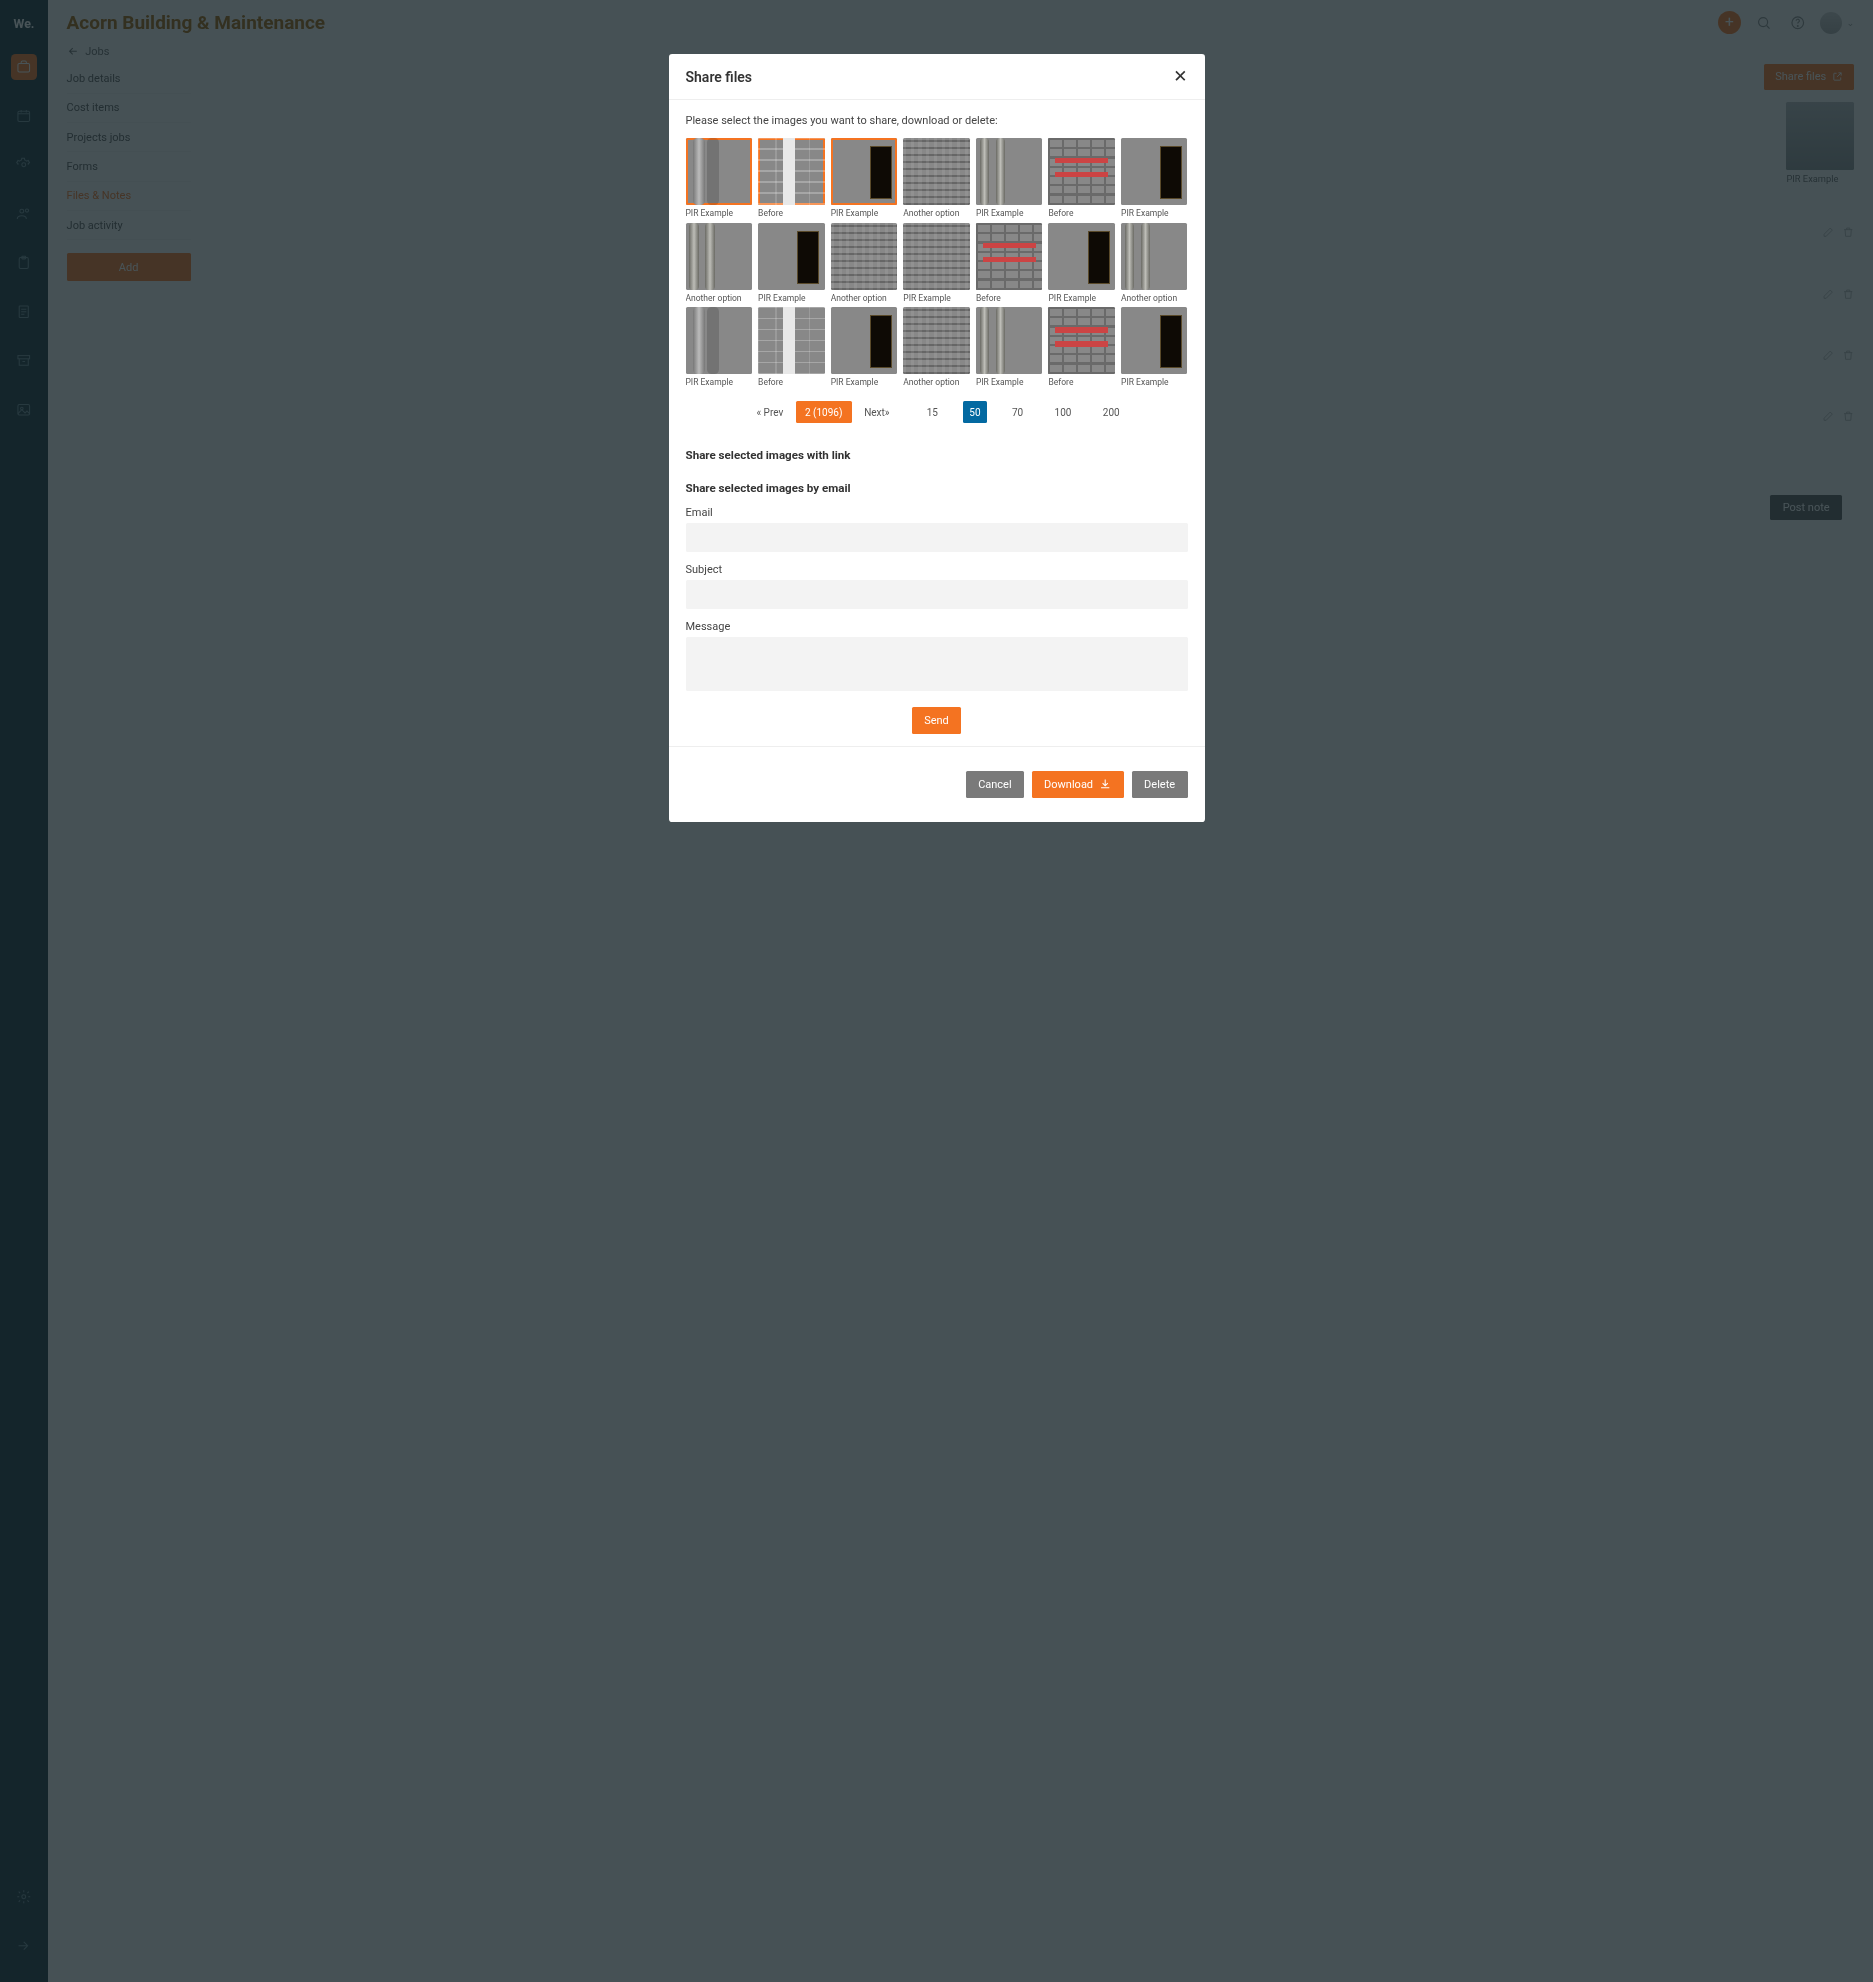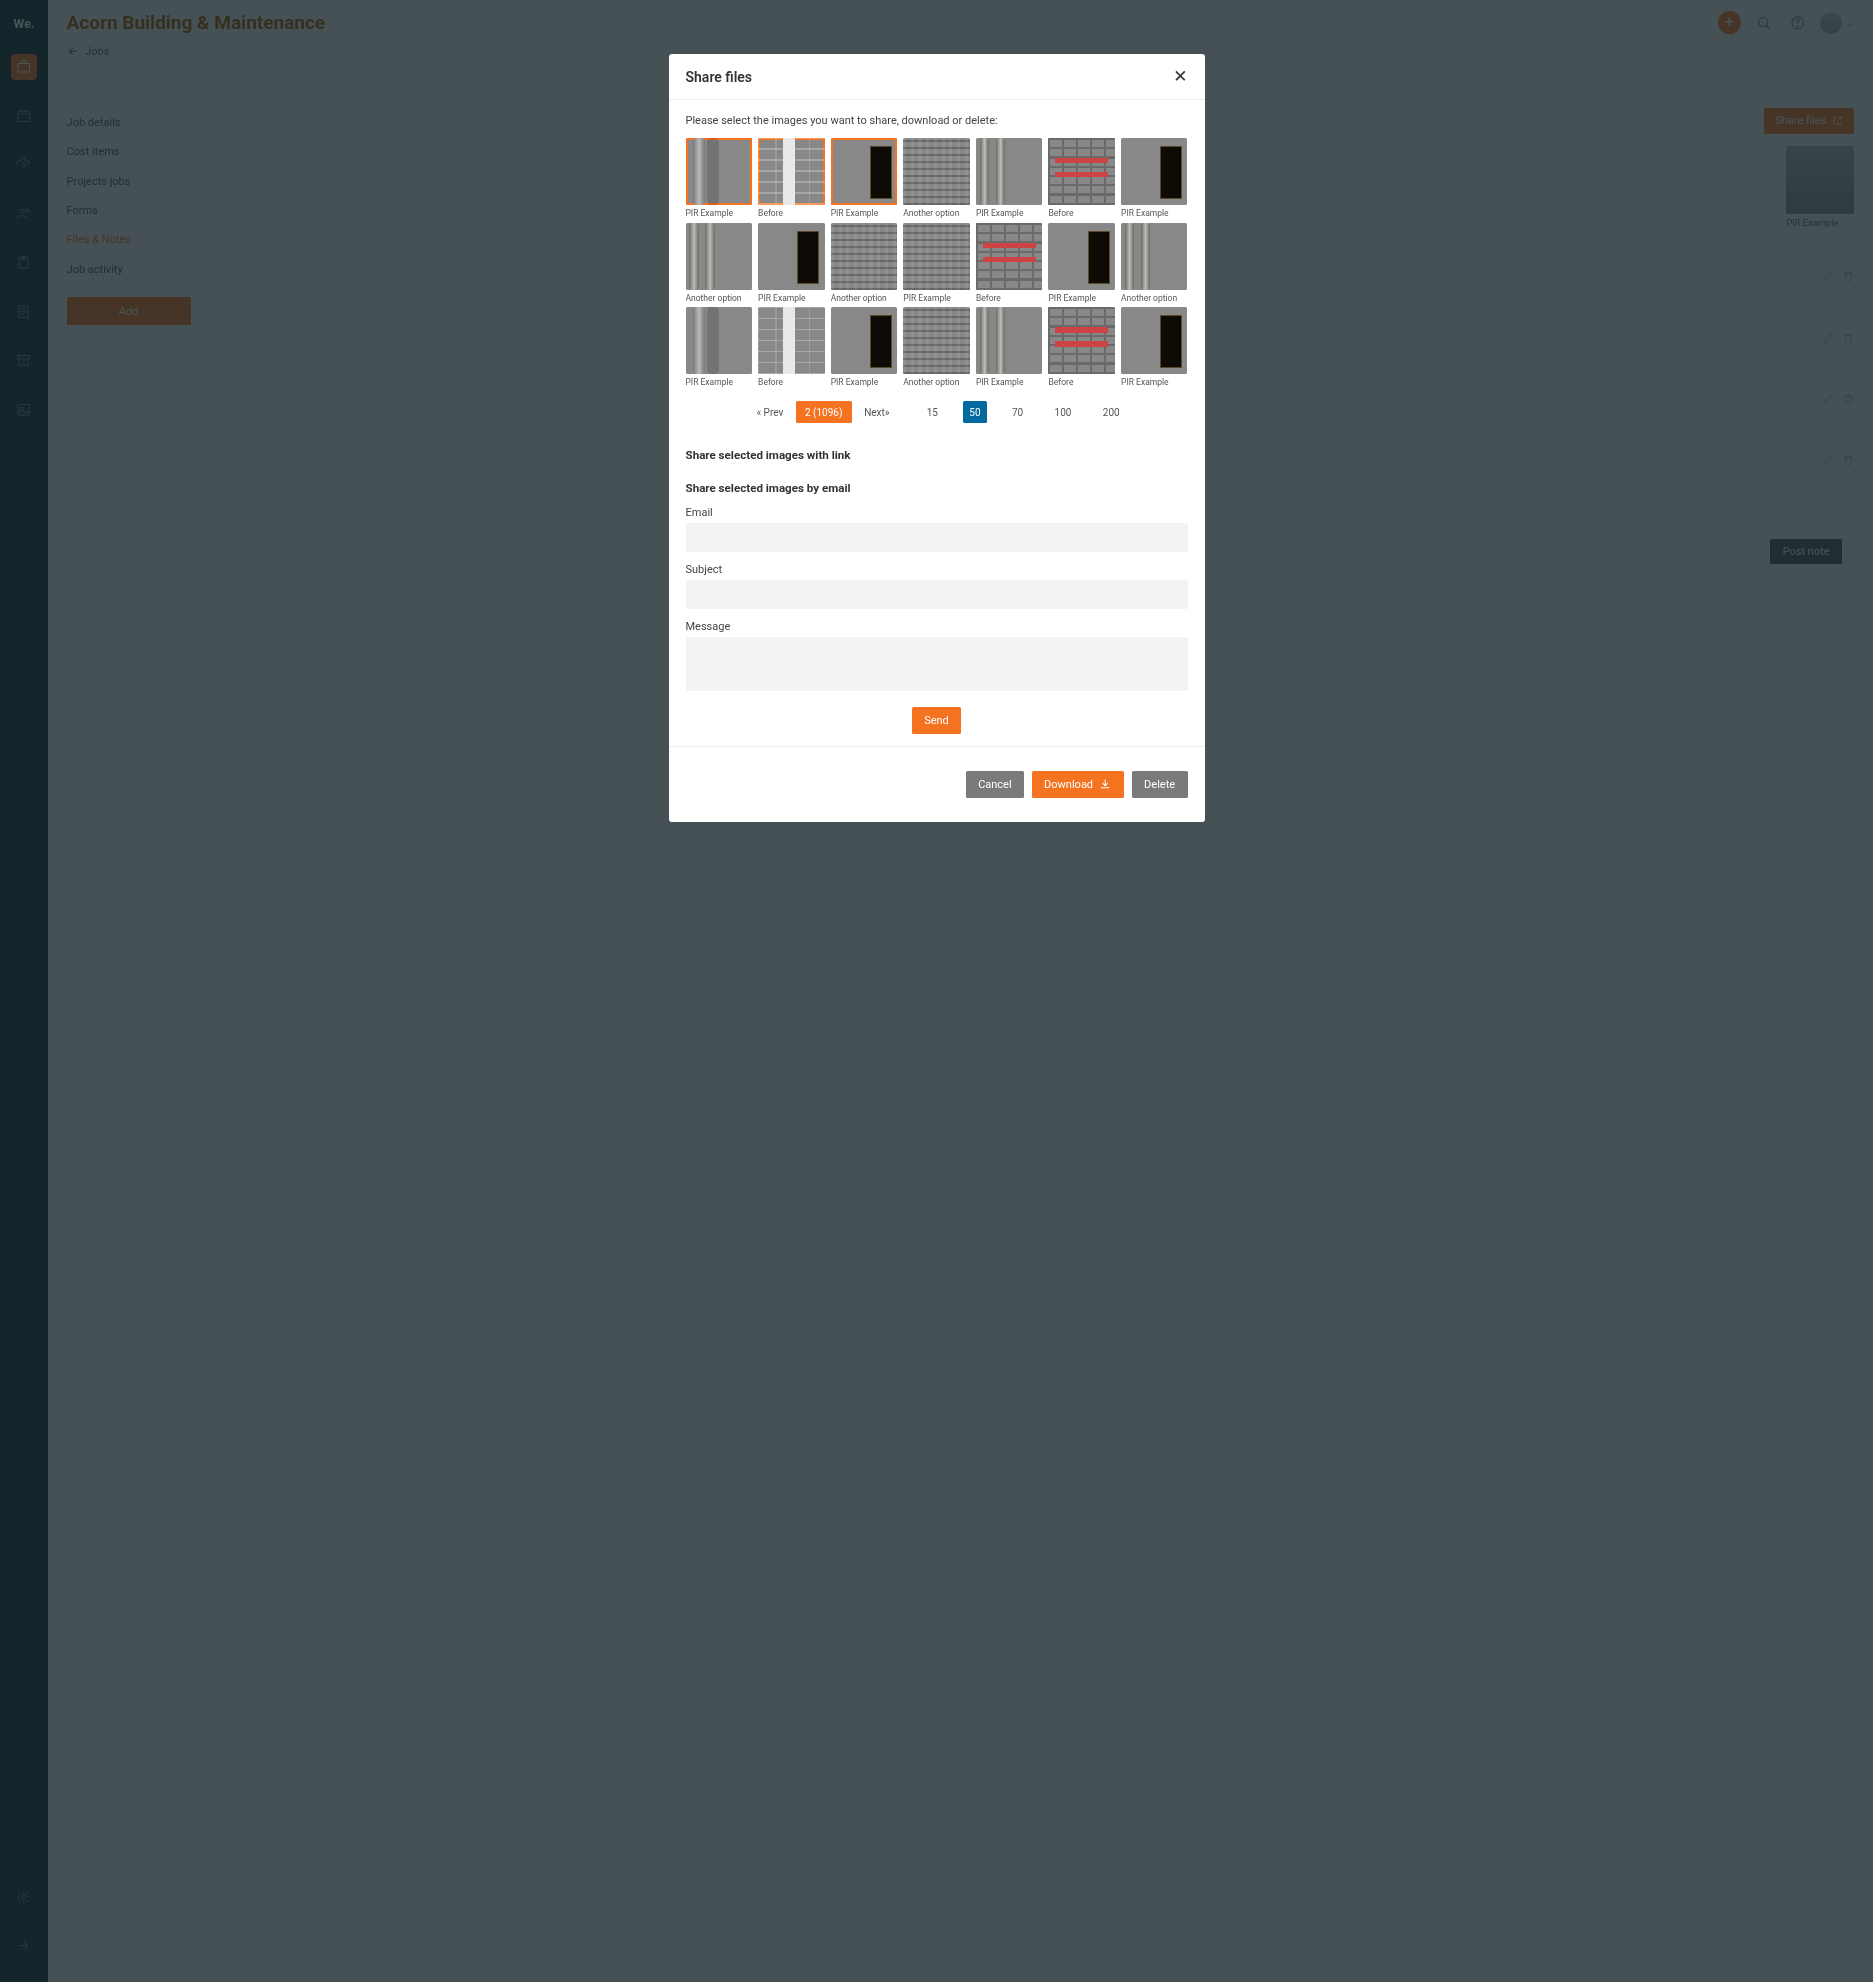--- a/index.html
+++ b/index.html
@@ -15,21 +15,21 @@
   .topbar{display:flex;align-items:center;padding:11px 18.6px 11px 18.6px;}
   .topbar h1{font-size:19px;font-weight:700;color:#a16207;}
   .topbar .spacer{flex:1;}
   .topbar .circle{width:23px;height:23px;border-radius:50%;display:flex;align-items:center;justify-content:center;margin-left:11px;color:#888;}
   .topbar .plus{background:#f47321;color:#fff;font-size:15.5px;line-height:1;}
   .topbar .circle svg{width:15.5px;height:15.5px;stroke:#888;fill:none;stroke-width:1.8;}
   .avatar{width:22px;height:22px;border-radius:50%;background:linear-gradient(#ccc,#aaa);margin-left:11px;}
   .chev{color:#999;font-size:9.3px;margin-left:4.6px;}
   .crumb{display:flex;align-items:center;padding:0 18.6px 6.2px 18.6px;color:#666;font-size:11px;}
   .crumb svg{width:12.4px;height:12.4px;stroke:#666;fill:none;stroke-width:2;margin-right:6.2px;}
-  .content{display:flex;padding:0 6.2px 0 18.6px;gap:18.6px;margin-top:44px;}
+  .content{display:flex;padding:0 6.2px 0 18.6px;gap:18.6px;}
   .side{width:124px;}
   .side .item{padding:7.7px 0;font-size:11px;color:#555;border-bottom:0.8px solid #eee;}
   .side .item.active{color:#f47321;}
   .side .add{margin-top:12.4px;background:#f47321;color:#fff;text-align:center;padding:7.7px 0;font-size:11px;border-radius:1.5px;}
   .panel{flex:1;}
   .share-btn{float:right;background:#f47321;color:#fff;padding:6.2px 11px;font-size:11px;border-radius:1.5px;display:flex;align-items:center;gap:6.2px;margin-right:12.4px;}
   .share-btn svg{width:11px;height:11px;stroke:#fff;fill:none;stroke-width:2;}
   .thumb-wrap{float:right;clear:right;margin:12.4px 12.4px 0 0;width:68px;}
   .thumb-wrap .th{width:68px;height:68px;background:linear-gradient(#b5b9bb,#8a9092);border-radius:1.5px;}
   .thumb-wrap .cap{font-size:9.3px;color:#666;padding-top:3.1px;}

